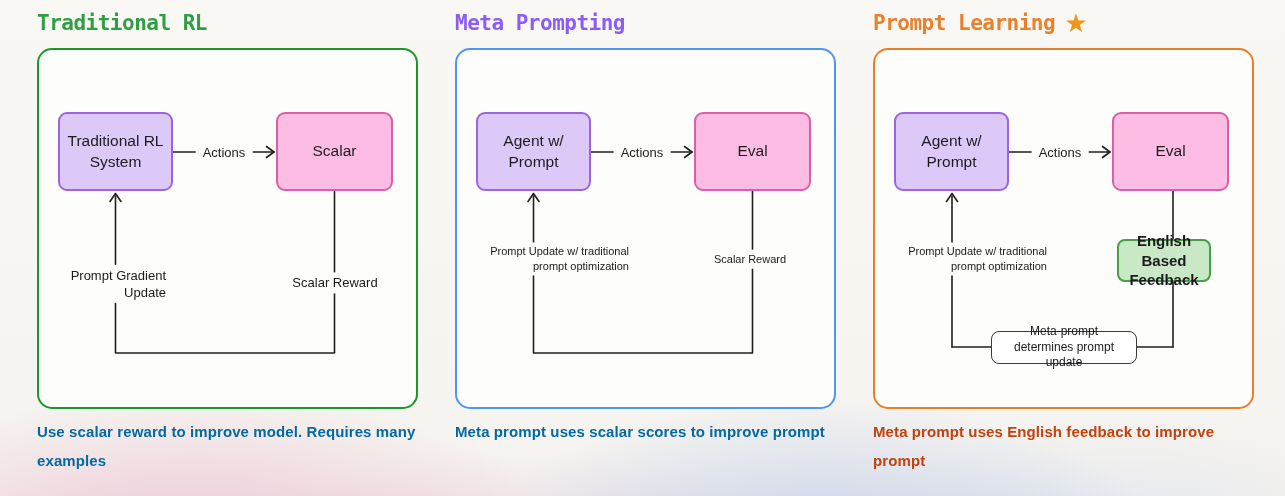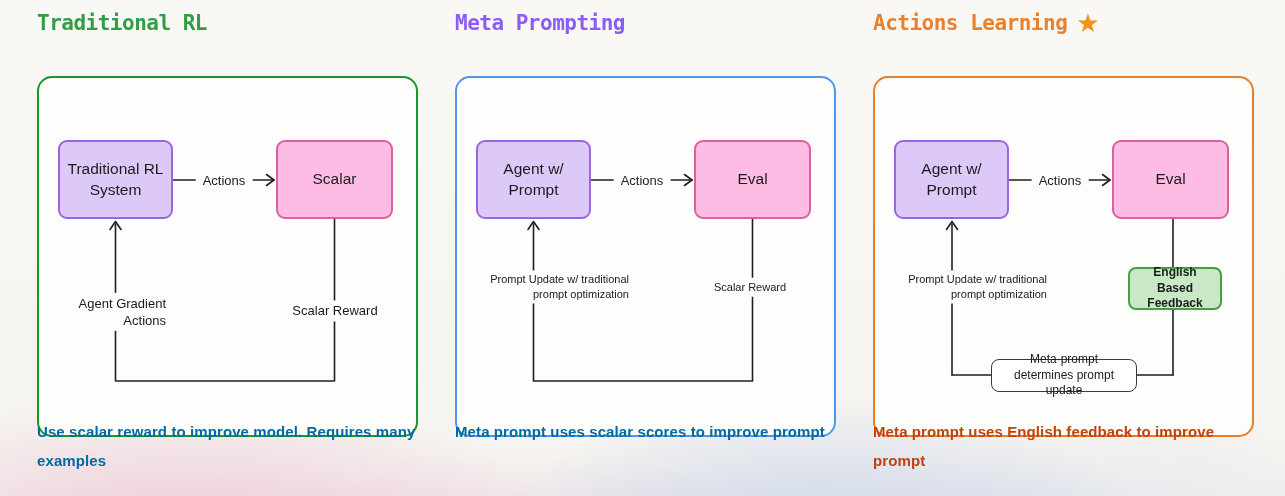--- a/index.html
+++ b/index.html
@@ -17,36 +17,36 @@
   .g1{left:37px}.g2{left:455px}.g3{left:873px}
   .title{
     position:absolute;top:8px;left:0;height:30px;display:flex;align-items:center;gap:9px;
     font-family:"DejaVu Sans Mono",monospace;font-weight:700;font-size:21px;letter-spacing:-0.5px;
     white-space:nowrap;
   }
   .t-green{color:#2f9e44}.t-blue{color:#8b5cf6}.t-orange{color:#e8802c}
   .star{font-size:26px;line-height:1;color:#f0941c;font-family:"DejaVu Sans",sans-serif;}
   .panel{
     position:absolute;top:48px;left:0;width:381px;height:361px;box-sizing:border-box;
-    border-radius:15px;background:#fdfdfc;border:2.5px solid #000;margin-top:28px;
+    border-radius:15px;background:#fdfdfc;border:2.5px solid #000;
   }
   .b-green{border-color:#17992a}.b-blue{border-color:#4d97f2}.b-orange{border-color:#e87e27}
   .flow{position:absolute;left:0;top:0;z-index:1;}
   .node{
     position:absolute;display:flex;align-items:center;justify-content:center;text-align:center;
     box-sizing:border-box;border-radius:9px;border:2.5px solid;z-index:2;
     font-size:15.5px;line-height:1.3;color:#1b1b1d;padding:4px;
   }
   .purple{background:#dcc9f8;border-color:#9e63e0;}
   .pink{background:#fcbce4;border-color:#db5fa2;}
   .agent{left:19px;top:62px;width:115px;height:79px;}
   .target{left:237px;top:62px;width:117px;height:79px;}
   .fb-green{
-    left:253px;top:189px;width:94px;height:43px;background:#c9e8c6;border-color:#43a047;
-    font-weight:700;font-size:12px;line-height:1.3;padding:1px 8px;border-width:2px;border-radius:8px;
+    left:242px;top:189px;width:94px;height:43px;background:#c9e8c6;border-color:#43a047;
+    font-weight:700;font-size:15px;line-height:1.3;padding:1px 8px;border-width:2px;border-radius:8px;
   }
   .meta-white{
     left:116px;top:281px;width:146px;height:33px;background:#ffffff;border:1.4px solid #3a3a3c;
     font-size:12px;line-height:1.3;padding:8px;border-radius:8px;
   }
   .lbl{
     position:absolute;transform:translate(-50%,-50%);z-index:2;background:#fdfdfc;
     text-align:right;color:#1b1b1d;padding:2px 4px;
   }
   .lbl-13{font-size:13px;line-height:1.32;}
@@ -71,21 +71,21 @@
   <div class="panel b-green">
     <svg class="flow" width="376" height="356" viewBox="0 0 376 356">
       <path d="M134,102 H235"></path>
       <path d="M227.5,96.5 L235,102 L227.5,107.5"></path>
       <path d="M295.5,141 V303 H76.5 V146"></path>
       <path d="M71,151.5 L76.5,143.5 L82,151.5"></path>
     </svg>
     <div class="node purple agent">Traditional RL System</div>
     <div class="node pink target">Scalar</div>
     <div class="lbl actions-lbl" style="left:185px;top:102px;">Actions</div>
-    <div class="lbl lbl-13 w100" style="left:76px;top:234px;">Agent Gradient Actions</div>
+    <div class="lbl lbl-13 w100" style="left:76px;top:234px;">Prompt Gradient Update</div>
     <div class="lbl lbl-13 nowrap" style="left:296px;top:233px;">Scalar Reward</div>
   </div>
   <p class="caption c-green">Use scalar reward to improve model. Requires many examples</p>
 </section>
 
 <section class="group g2">
   <div class="title t-blue">
     <span>Meta Prompting</span>
   </div>
   <div class="panel b-blue">
@@ -99,21 +99,21 @@
     <div class="node pink target">Eval</div>
     <div class="lbl actions-lbl" style="left:185px;top:102px;">Actions</div>
     <div class="lbl lbl-11 w150" style="left:96px;top:209px;">Prompt Update w/ traditional prompt optimization</div>
     <div class="lbl lbl-11 nowrap" style="left:293px;top:209px;">Scalar Reward</div>
   </div>
   <p class="caption c-blue">Meta prompt uses scalar scores to improve prompt</p>
 </section>
 
 <section class="group g3">
   <div class="title t-orange">
-    <span>Actions Learning</span>
+    <span>Prompt Learning</span>
     <span class="star">★</span>
   </div>
   <div class="panel b-orange">
     <svg class="flow" width="376" height="356" viewBox="0 0 376 356">
       <path d="M134,102 H235"></path>
       <path d="M227.5,96.5 L235,102 L227.5,107.5"></path>
       <path d="M298,141 V189"></path>
       <path d="M298,232 V297"></path>
       <path d="M298,297 H77"></path>
       <path d="M77,297 V146"></path>

